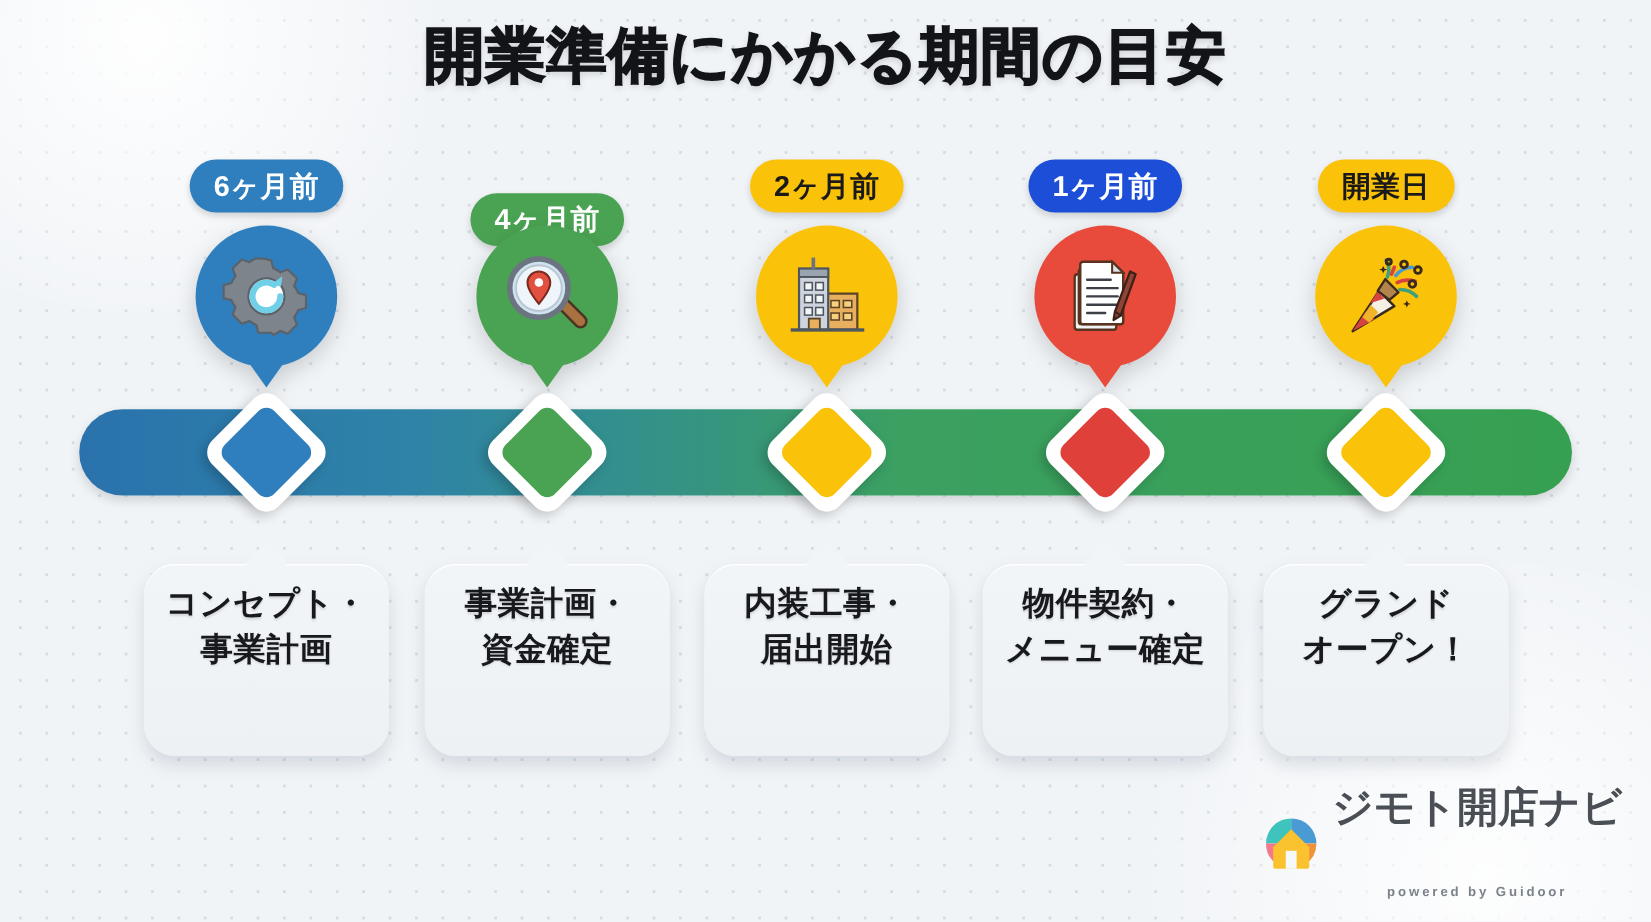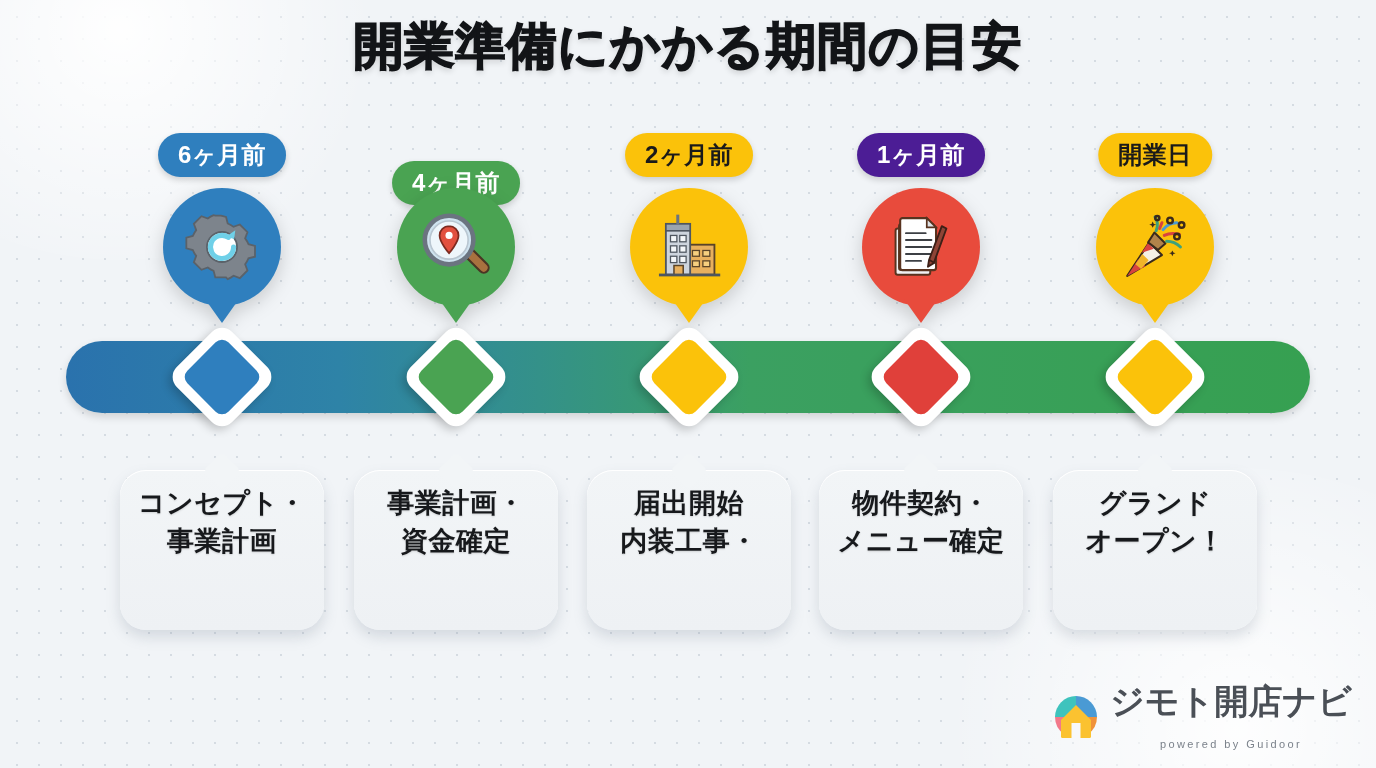--- a/index.html
+++ b/index.html
@@ -119,28 +119,28 @@
     text-shadow:0 1px 2px rgba(0,0,0,0.14);
   }
   .card-text .ln { display:block; white-space:nowrap; }
 
   
   .logo {
     position:absolute; right:24px; bottom:18px;
     display:flex; align-items:center; gap:10px;
   }
   .logo-mark { width:48px; height:48px; display:block; flex:0 0 auto; }
-  .logo-text { display:flex; flex-direction:column; align-items:center; }
+  .logo-text { display:flex; flex-direction:column; align-items:center;gap:41px; }
   .logo-name {
     font-size:34px; font-weight:900; color:#4a4f56; letter-spacing:0px;
     line-height:1;
   }
   .logo-sub {
-    font-size:11px; font-weight:400; color:#7b828b;
-    letter-spacing:2.4px; margin-top:20px;
+    font-size:11px; font-weight:700; color:#7b828b;
+    letter-spacing:2.4px; margin-top:7px;
   }
 </style>
 </head>
 <body style="background-color: rgb(241, 244, 247);">
 
 <div class="glow-tl"></div>
 <div class="glow-br"></div>
 
 <div class="stage">
 
@@ -221,28 +221,28 @@
         </g>
         <rect x="19" y="48" width="8" height="8" fill="#e8b05e" stroke="#5a4327" stroke-width="1.3"></rect>
         <rect x="6" y="55" width="53" height="2.4" fill="#4e5660"></rect>
       </svg>
     </div>
     <div class="diamond">
         <i style="background: rgb(251, 194, 10);"></i>
       </div>
     <div class="card">
       <div class="card-text">
+        <span class="ln">内装工事・</span>
         <span class="ln">届出開始</span>
-        <span class="ln">内装工事・</span>
       </div>
     </div>
   </div>
 
   <div class="col" style="left:821px;">
-    <div class="badge" style="background: #4c1d95; color: rgb(255, 255, 255);">
+    <div class="badge" style="background: #1d4ed8; color: rgb(255, 255, 255);">
       <span>1ヶ月前</span>
     </div>
     <div class="pin" style="background: rgb(232, 75, 60); color: rgb(232, 75, 60);">
       <svg class="glyph" viewBox="0 0 64 64">
         <rect x="10" y="16" width="30" height="40" rx="2" fill="#f0f1f3" stroke="#58331f" stroke-width="1.7"></rect>
         <rect x="13" y="12" width="30" height="40" rx="2" fill="#f7f8fa" stroke="#58331f" stroke-width="1.7"></rect>
         <path d="M16 7h21l8 8v35a2 2 0 0 1-2 2H16a2 2 0 0 1-2-2V9a2 2 0 0 1 2-2z" fill="#ffffff" stroke="#58331f" stroke-width="1.8"></path>
         <path d="M37 7v8h8z" fill="#dfe2e6" stroke="#58331f" stroke-width="1.5"></path>
         <g stroke="#3c3f44" stroke-width="1.7" stroke-linecap="round">
           <path d="M19 20h17"></path>

